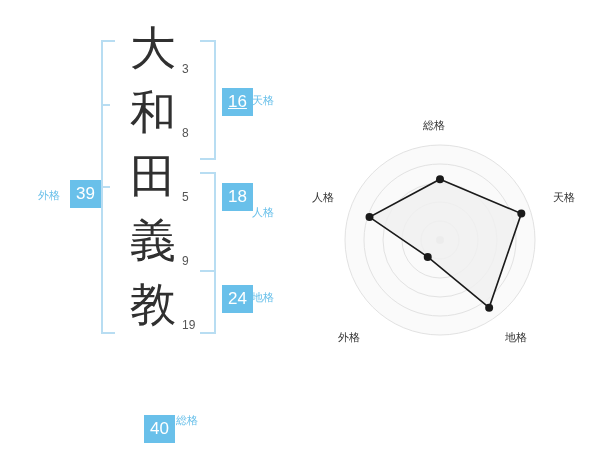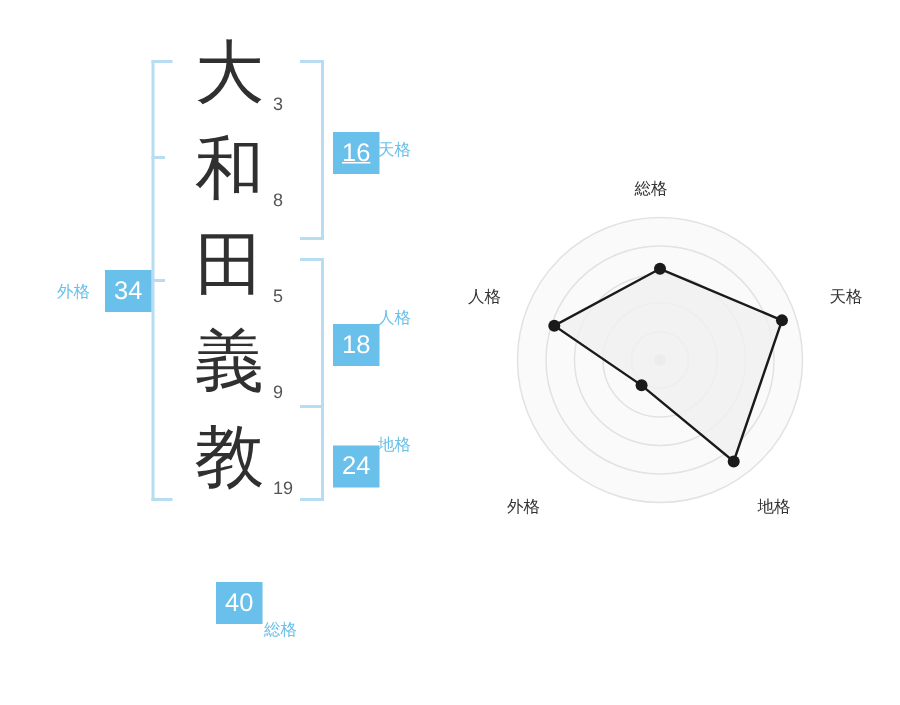--- a/index.html
+++ b/index.html
@@ -144,30 +144,30 @@
     <div class="brkt v" style="left:214px; top:172px; height:100px;"></div>
     <div class="brkt h" style="left:200px; top:172px; width:14px;"></div>
     <div class="brkt h" style="left:200px; top:270px; width:14px;"></div>
 
     <div class="brkt v" style="left:214px; top:176px; height:158px;"></div>
     <div class="brkt h" style="left:200px; top:332px; width:14px;"></div>
 
     <div class="chip" style="left:222px; top:88px;text-decoration:underline;">16</div>
     <div class="chip-label" style="left:252px; top:95px;">天格</div>
 
-    <div class="chip" style="left:222px; top:216px;">18</div>
+    <div class="chip" style="left:222px; top:183px;">18</div>
     <div class="chip-label" style="left:252px; top:207px;">人格</div>
 
-    <div class="chip" style="left:222px; top:297px;">24</div>
+    <div class="chip" style="left:222px; top:285px;">24</div>
     <div class="chip-label" style="left:252px; top:292px;">地格</div>
 
     <div class="chip-label" style="left:38px; top:190px;">外格</div>
-    <div class="chip" style="left:70px; top:180px;">34</div>
+    <div class="chip" style="left:70px; top:180px;">39</div>
 
-    <div class="chip" style="left:144px; top:388px;">40</div>
+    <div class="chip" style="left:144px; top:415px;">40</div>
     <div class="chip-label" style="left:176px; top:415px;">総格</div>
   </div>
 
   <div class="chart-panel">
     <svg width="300" height="470" viewBox="0 0 300 470">
       <g transform="translate(140,240)">
         <circle r="95" fill="#fafafa" stroke="#e2e2e2" stroke-width="1"></circle>
         <circle r="76" fill="none" stroke="#e2e2e2" stroke-width="1"></circle>
         <circle r="57" fill="none" stroke="#e2e2e2" stroke-width="1"></circle>
         <circle r="38" fill="none" stroke="#e2e2e2" stroke-width="1"></circle>

